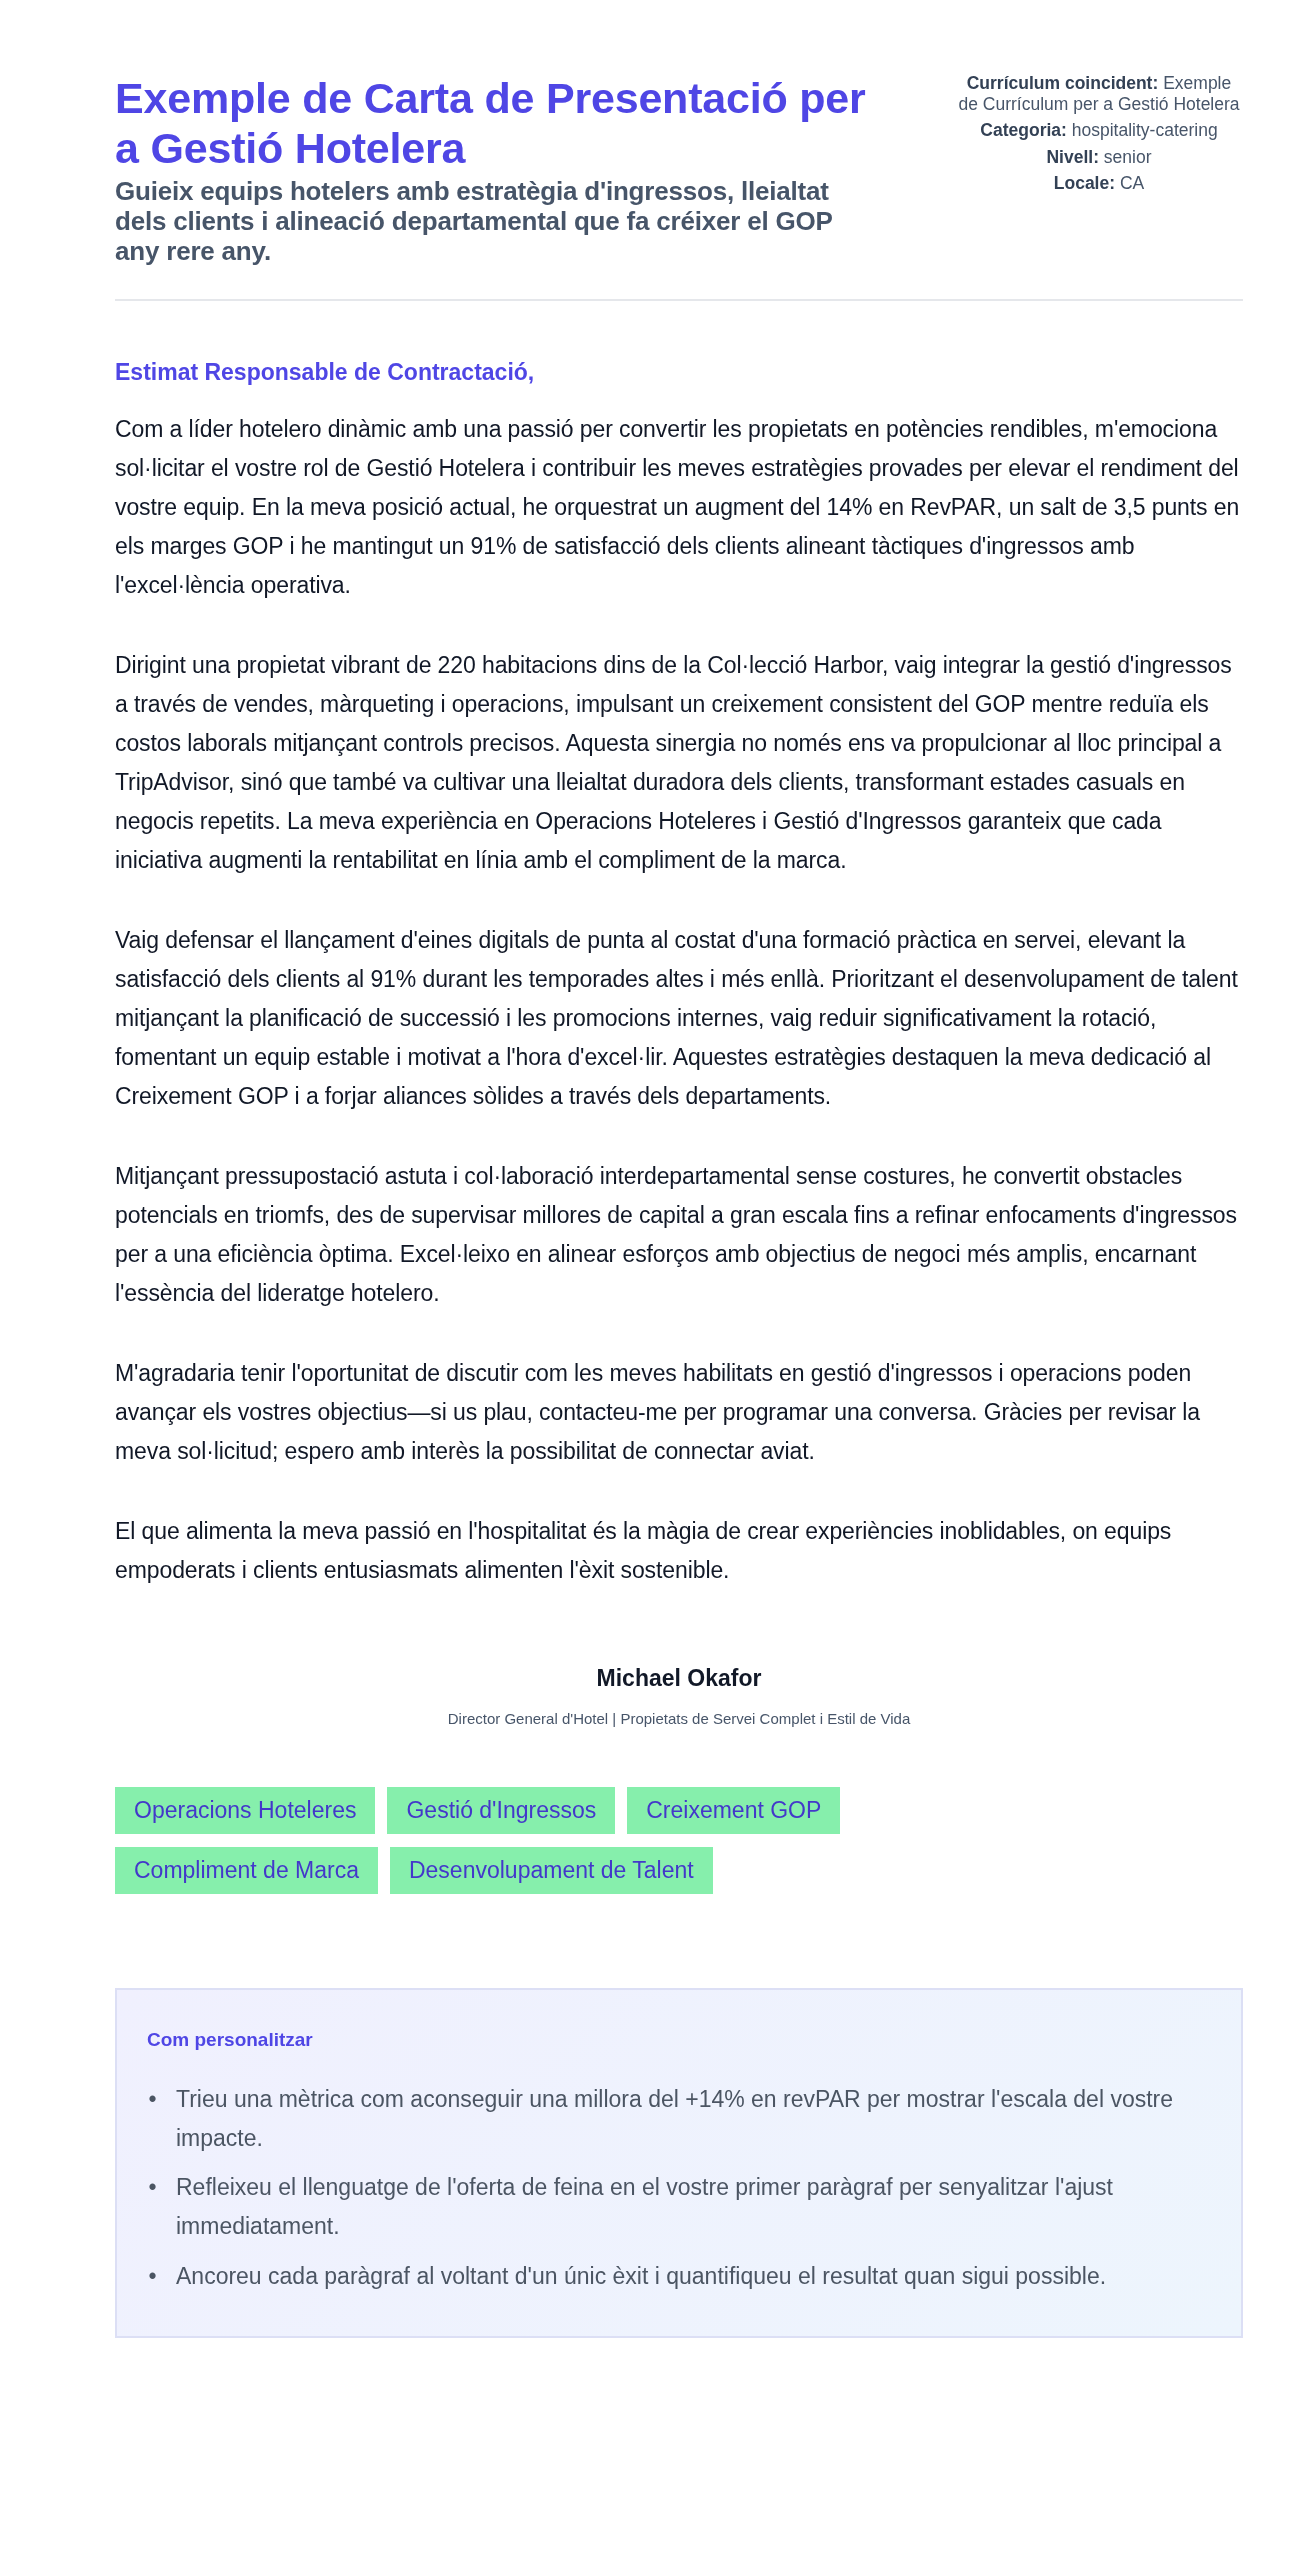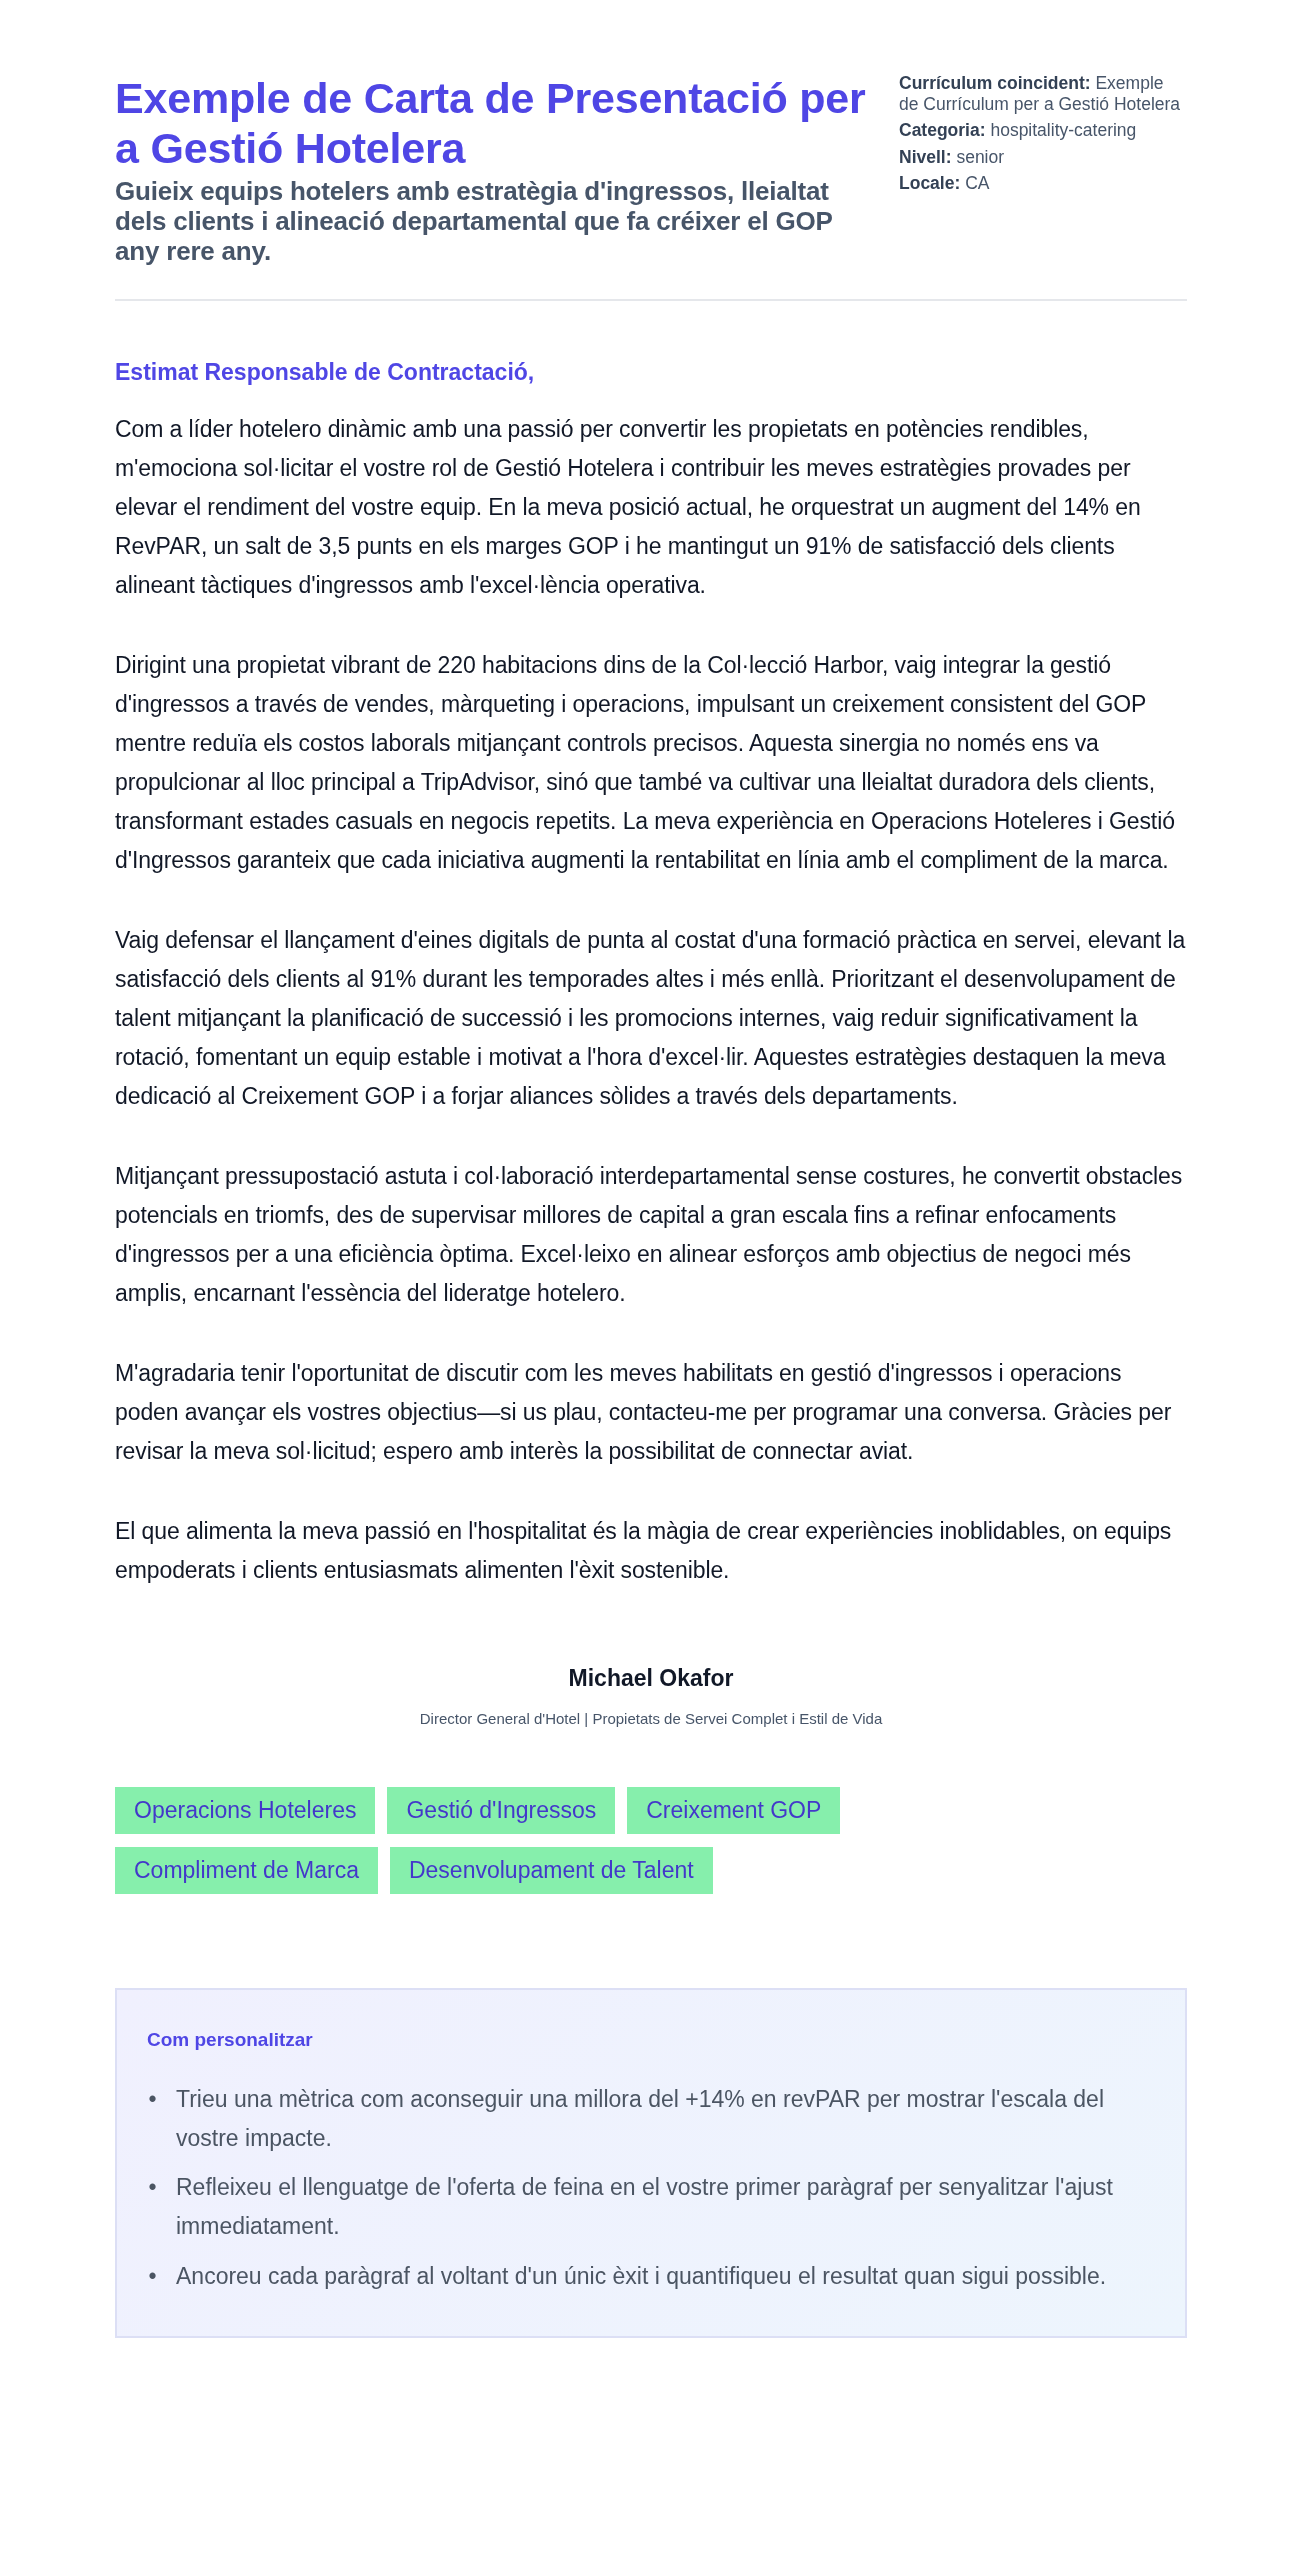--- a/index.html
+++ b/index.html
@@ -5,21 +5,21 @@
     * { box-sizing: border-box; margin: 0; padding: 0; }
     html, body { background: #ffffff; }
     body {
       width: 1290px;
       min-height: 2576px;
       font-family: "Liberation Sans", "DejaVu Sans", sans-serif;
       color: #111827;
     }
     .page {
       width: 1290px;
-      padding: 73px 103px 61px 115px;
+      padding: 73px 47px 61px 115px;
     }
     .header {
       display: flex;
       justify-content: space-between;
       align-items: flex-start;
       padding-bottom: 33px;
       border-bottom: 2.3px solid #e5e7eb;
     }
     .header-left { width: 759px; }
     .title {
@@ -32,21 +32,21 @@
     .subtitle {
       font-size: 26px;
       line-height: 30px;
       font-weight: 700;
       color: #475569;
       margin-top: 3px;
       letter-spacing: -0.2px;
     }
     .meta {
       width: 288px;
-      text-align: left;
+      text-align: center;
       font-size: 17.5px;
       line-height: 21px;
       color: #475569;
       padding-top: 0;
     }
     .meta-row { margin-bottom: 5.3px; }
     .meta-label { font-weight: 700; color: #334155; }
     .greeting {
       margin-top: 56px;
       font-size: 23px;

